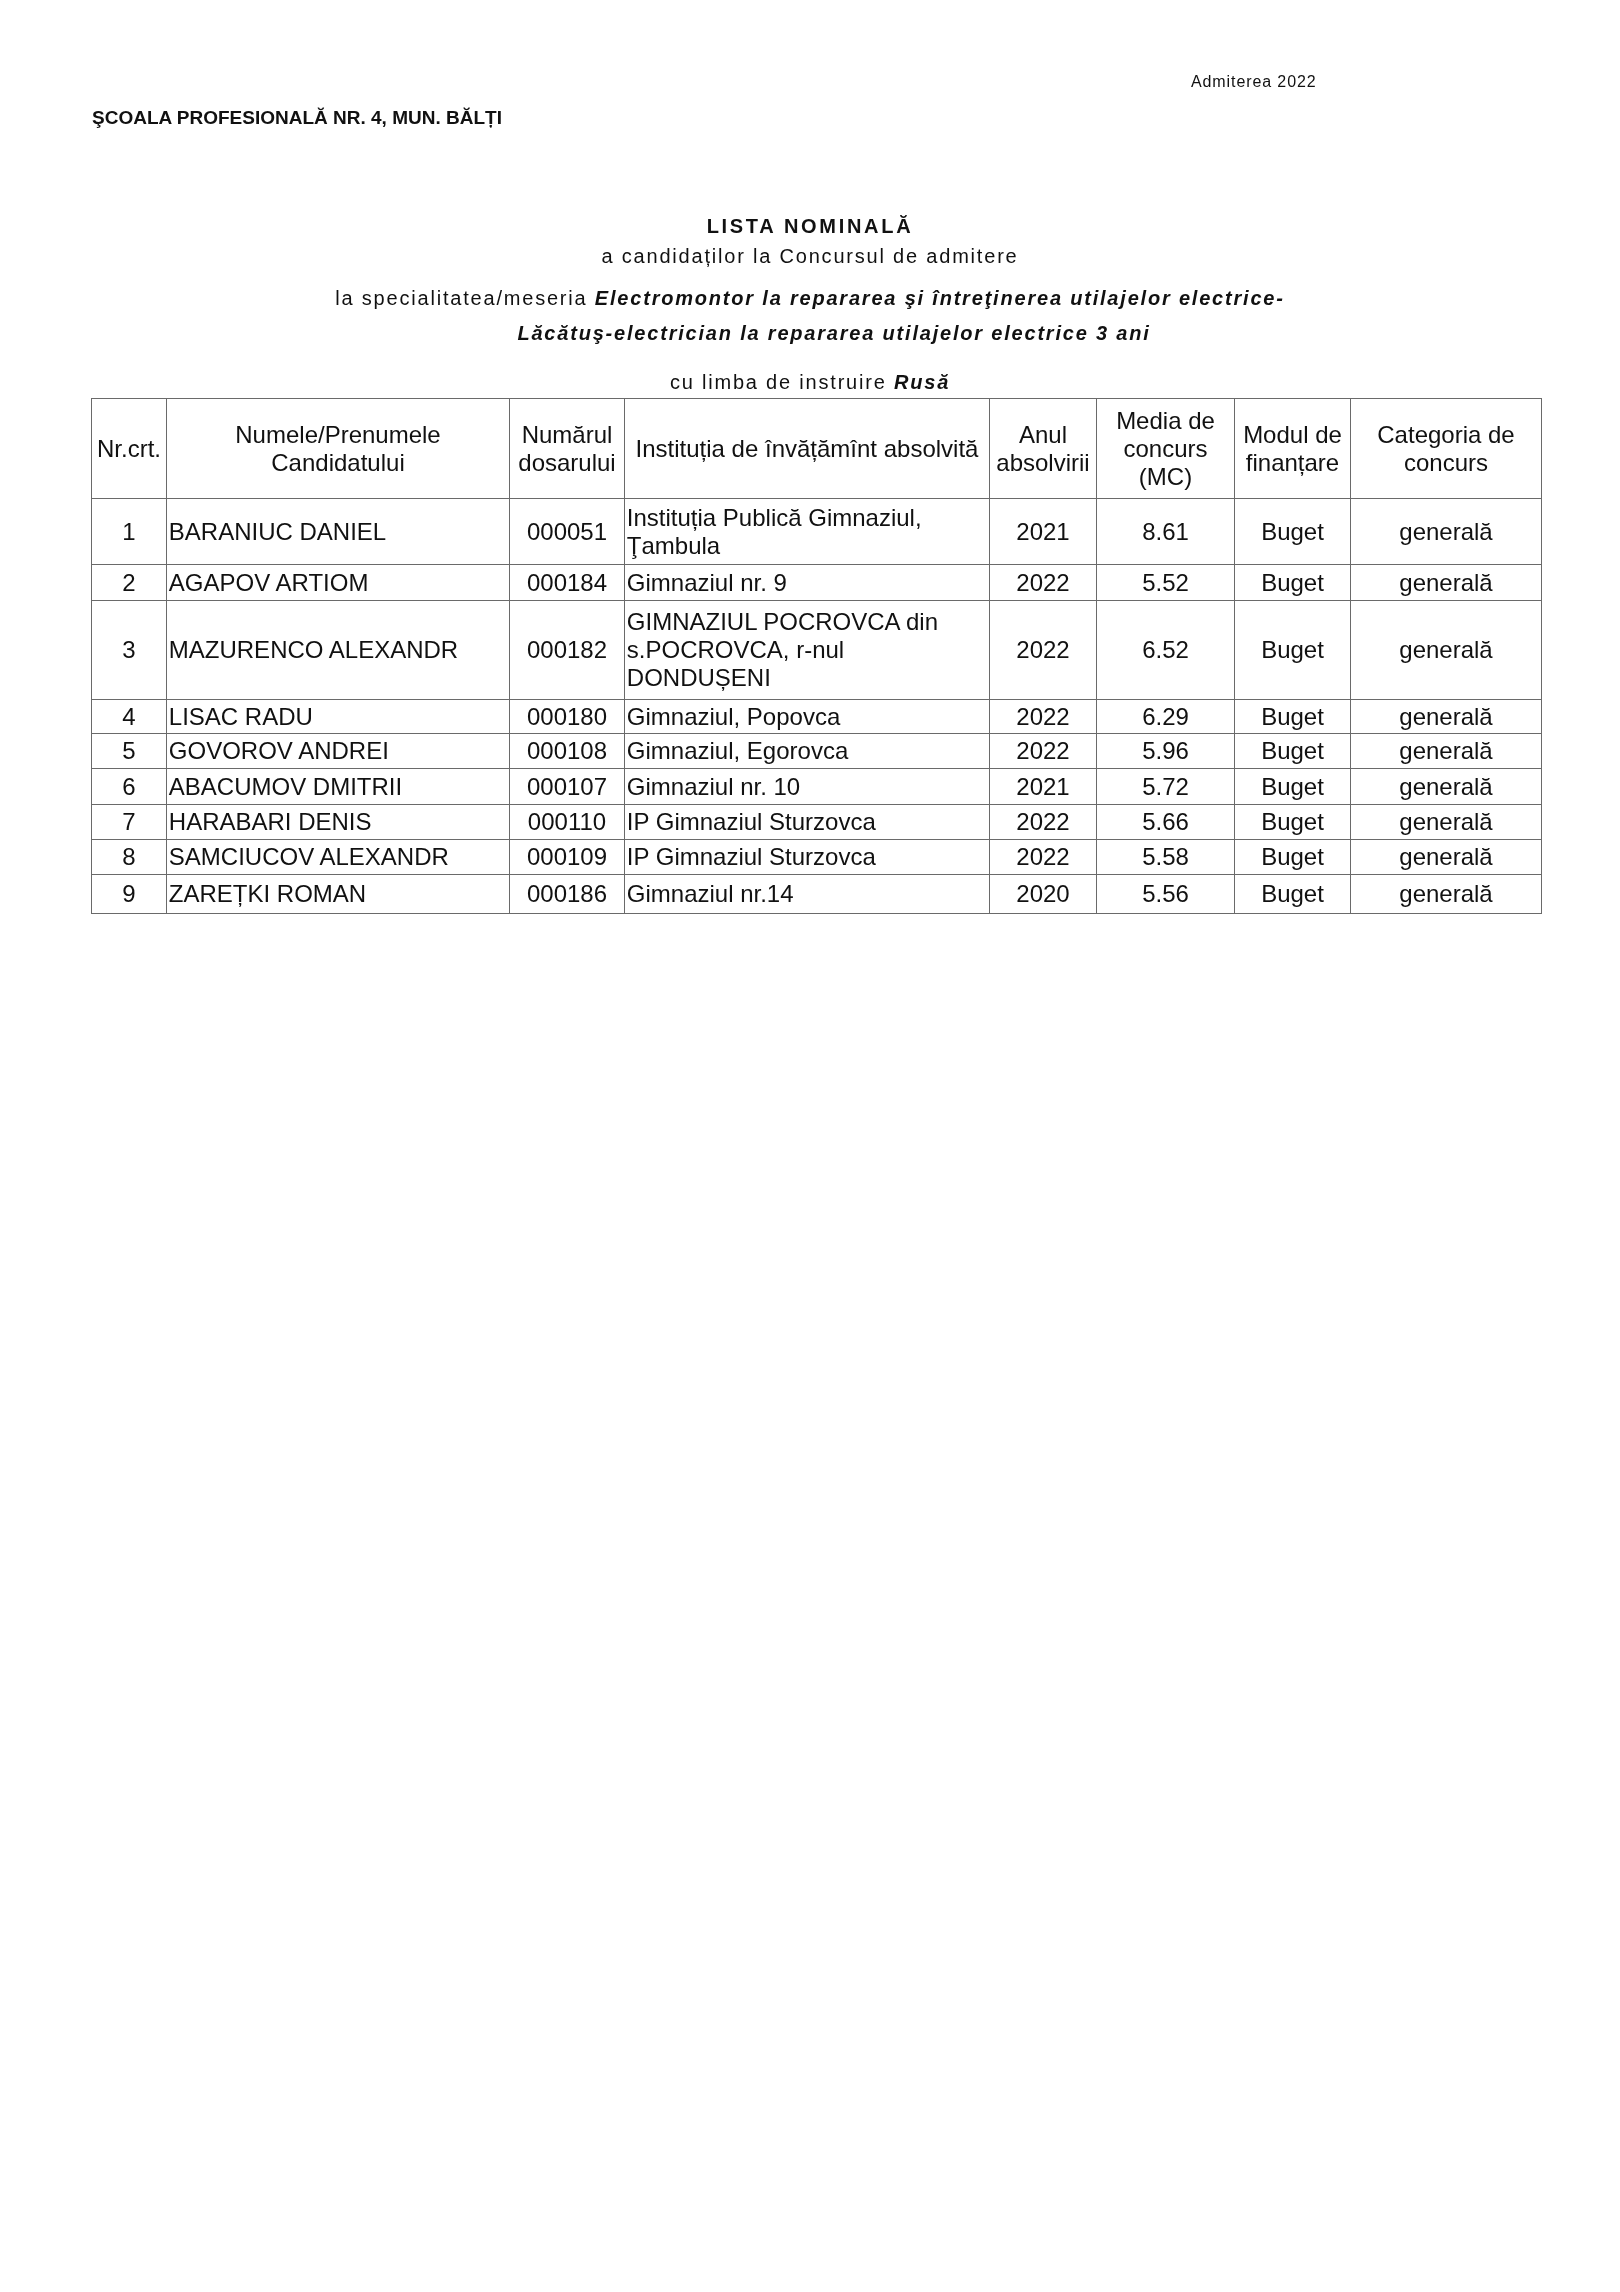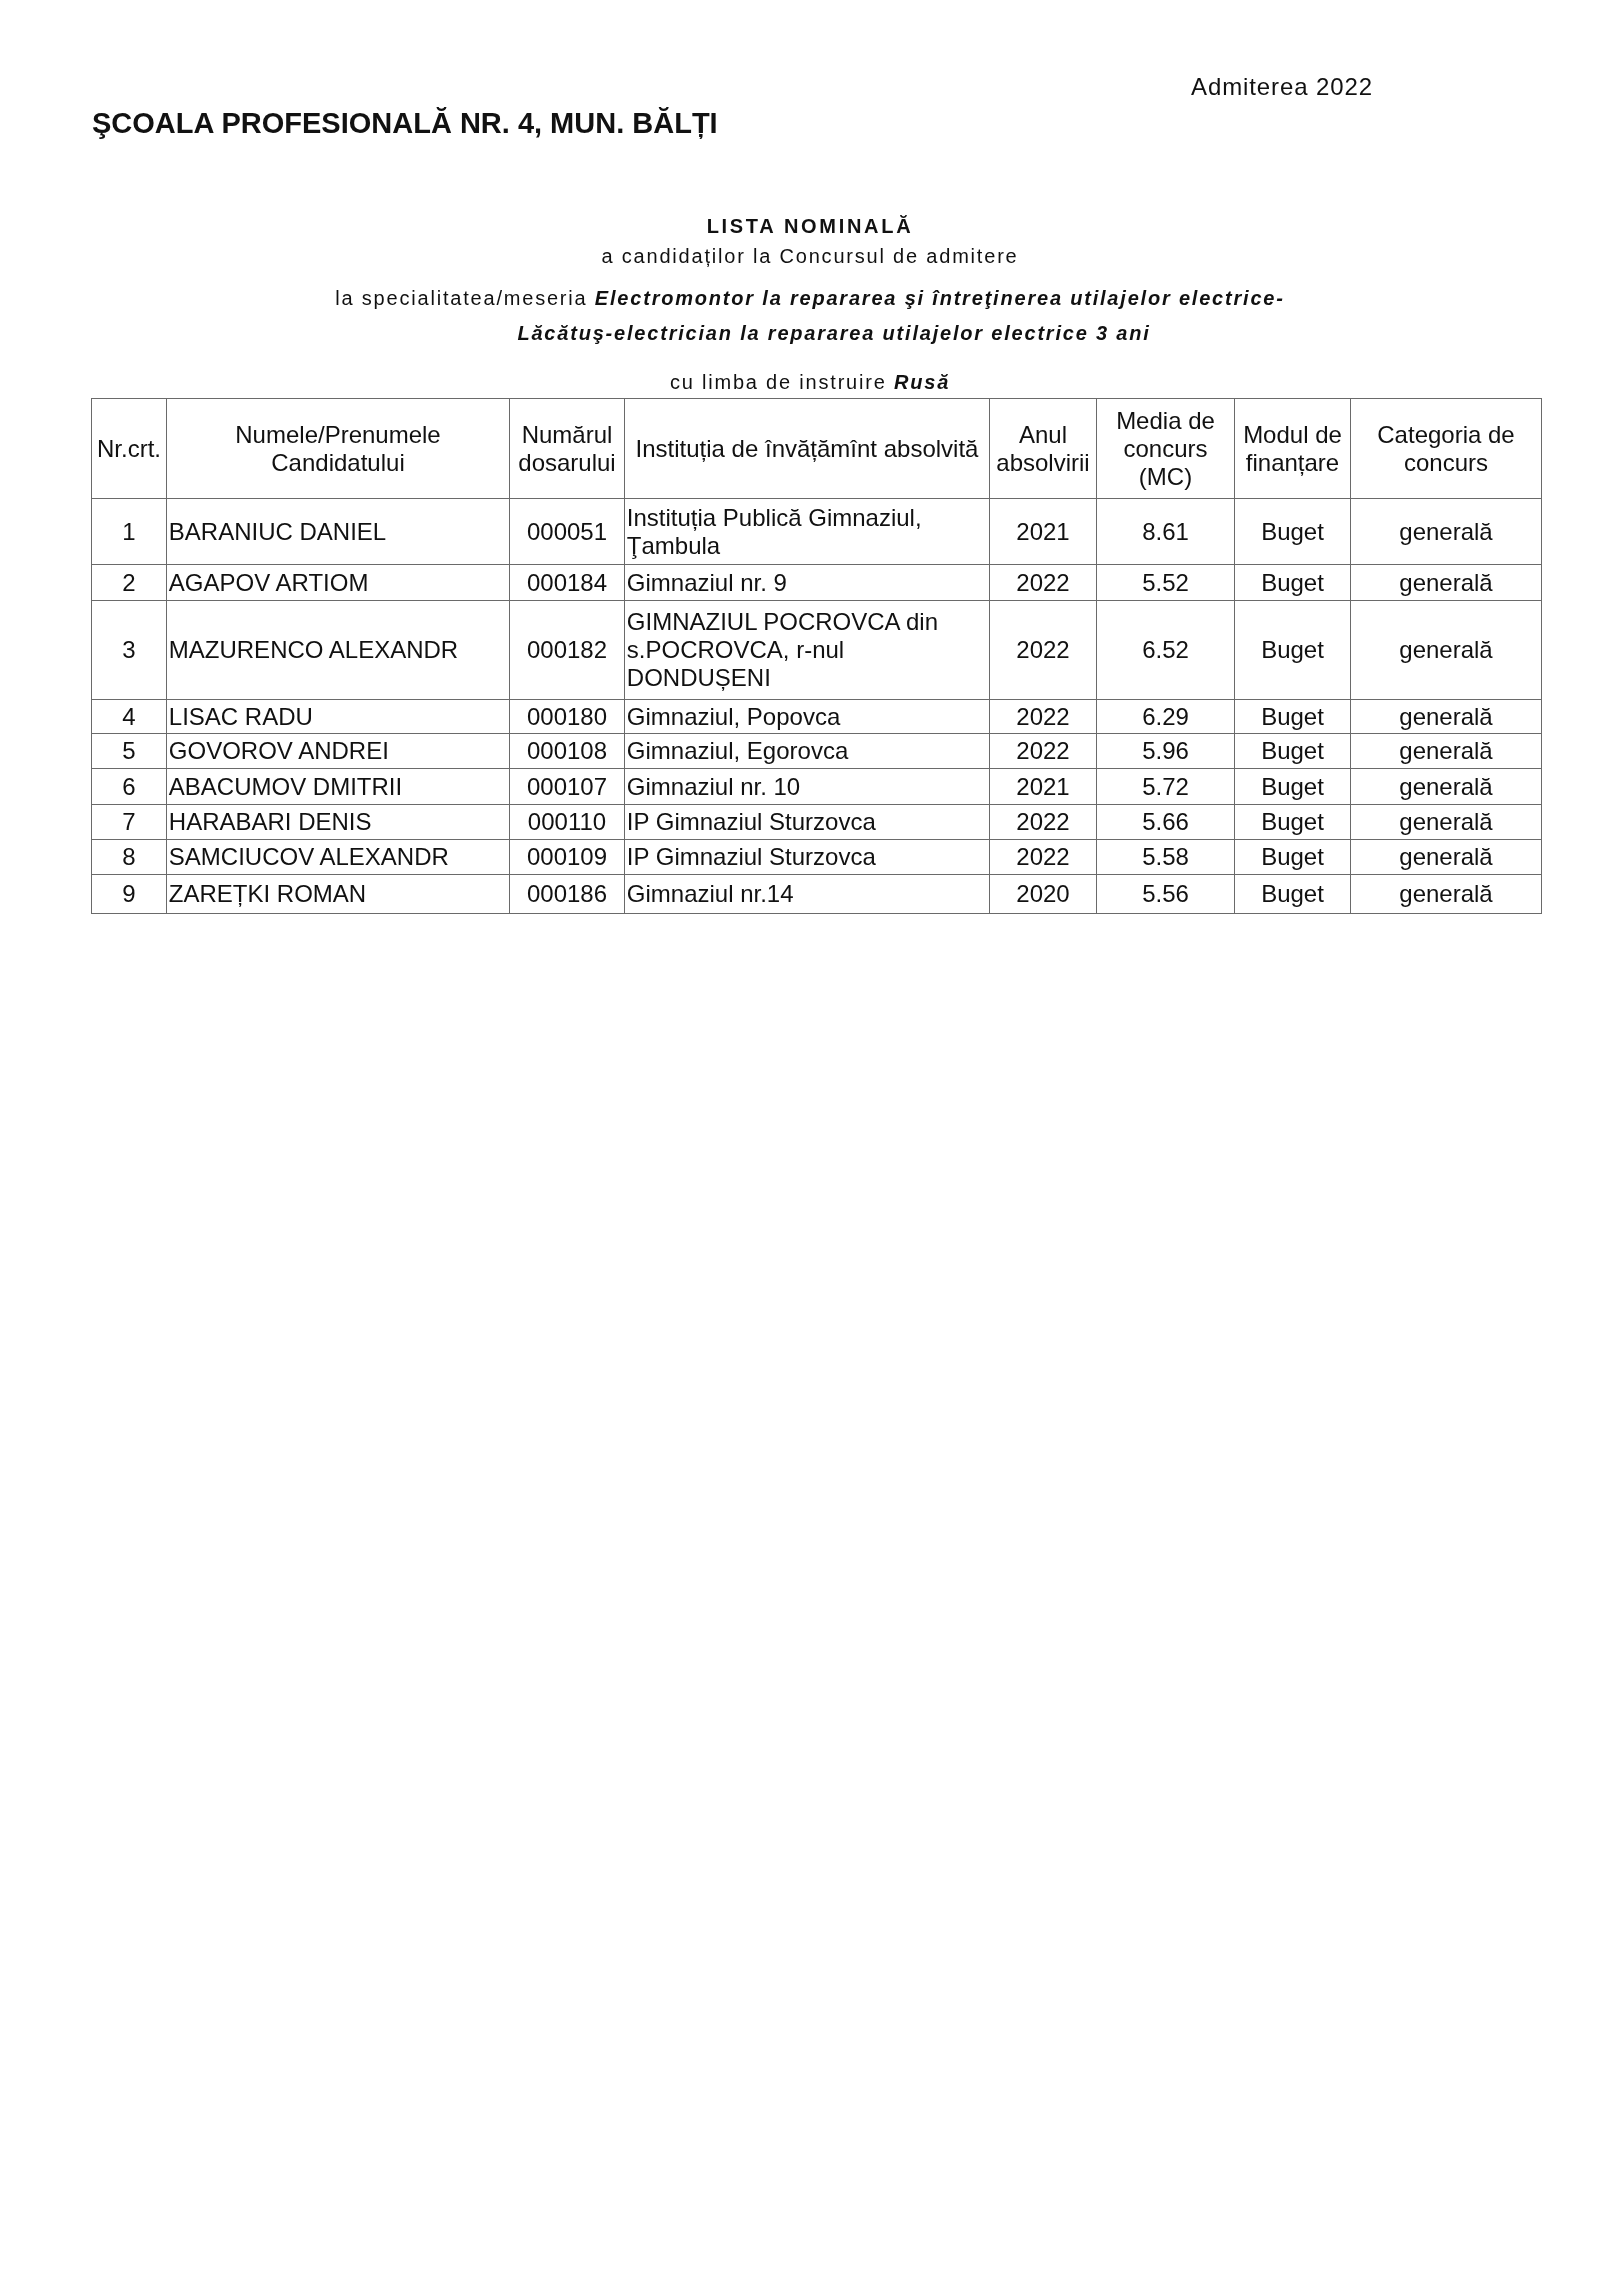--- a/index.html
+++ b/index.html
@@ -1,19 +1,19 @@
 <!DOCTYPE html>
 <html style="font-size:14.3px"><head>
 <meta charset="utf-8">
 <style>
   html, body { margin:0; padding:0; background:#fff; }
   body { width:1620px; height:2293px; position:relative; font-family:"Liberation Sans", sans-serif; color:#111; }
   .abs { position:absolute; }
-  #year-label { left:1191px; top:73px; font-size:24px; letter-spacing:0.9px; }
-  #school-name { left:92px; top:107px; font-size:29px; font-weight:bold; }
+  #year-label { left:1191px; top:73px; font-size:16px; letter-spacing:0.9px; }
+  #school-name { left:92px; top:107px; font-size:19px; font-weight:bold; }
   .center-line { position:absolute; left:0; width:1620px; text-align:center; font-size:20px; letter-spacing:1.8px; }
   #title { top:215px; font-weight:bold; letter-spacing:2.7px; }
   #line2 { top:245px; }
   #line3 { top:287px; }
   #line4 { top:322px; font-weight:bold; font-style:italic;padding-left:24px; }
   #line5 { top:371px; }
   .bi { font-weight:bold; font-style:italic; }
   table { position:absolute; left:91px; top:398px; border-collapse:collapse; font-size:24px; }
   td, th { border:1.8px solid #6a6a6a; padding:0 1.8px; font-weight:normal; line-height:28px; }
   th { text-align:center; vertical-align:middle; }

